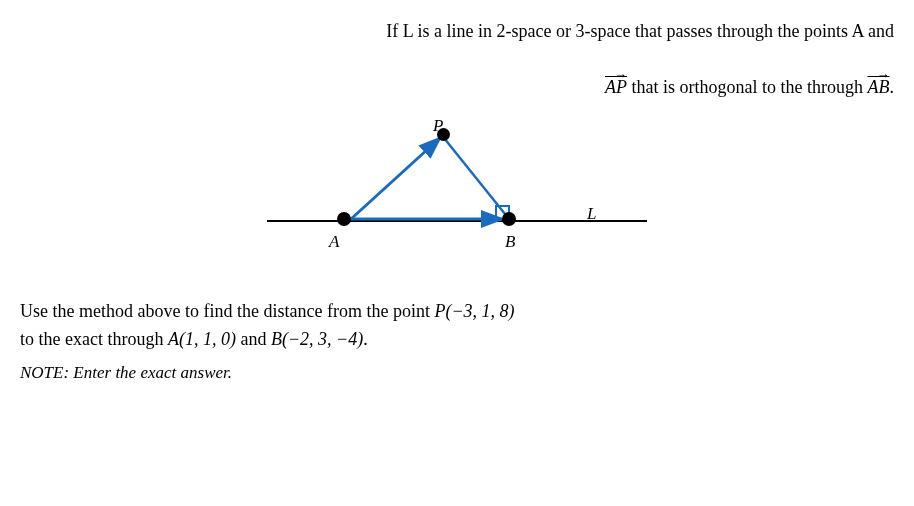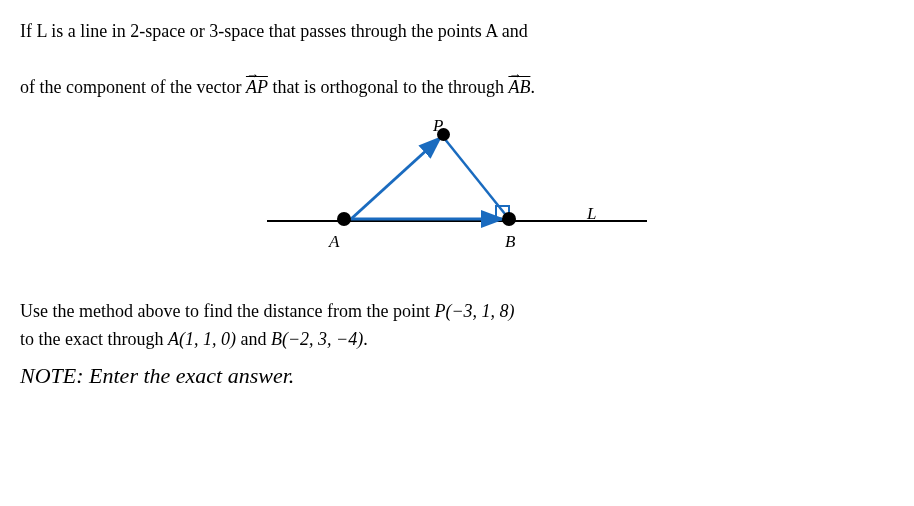--- a/index.html
+++ b/index.html
@@ -8,20 +8,21 @@
       font-family: "Times New Roman", Times, serif;
       font-size: 18px;
       color: #000000;
       width: 914px;
       min-height: 506px;
       padding: 18px 20px 20px 20px;
     }
     .text-block {
       line-height: 1.55;
       margin-bottom: 10px;
+      text-align: right;
     }
     .diagram-container {
       display: flex;
       justify-content: center;
       align-items: center;
       margin: 18px 0 18px 0;
     }
     .diagram {
       position: relative;
       width: 420px;
@@ -105,30 +106,30 @@
       width: 100%; height: 100%;
       overflow: visible;
     }
     .bottom-text {
       line-height: 1.55;
       margin-top: 8px;
     }
     .note-text {
       font-style: italic;
       margin-top: 10px;
-      font-size: 22px;
+      font-size: 17px;
     }
   </style>
 </head>
 <body>
 
 <div class="text-block">
   <span>If L is a line in 2-space or 3-space that passes through the points A and</span><br>
   <br>
-  <span>of the component of the vector </span><span style="display:inline-block;position:relative;font-style:italic;">
+  <span style="display:inline-block;position:relative;font-style:italic;">
     <span style="position:absolute;top:-10px;left:0;width:100%;font-size:13px;font-style:normal;">→</span>
     <span style="text-decoration:overline;font-style:italic;">AP</span>
   </span><span> that is orthogonal to the through </span><span style="display:inline-block;position:relative;font-style:italic;">
     <span style="position:absolute;top:-10px;left:0;width:100%;font-size:13px;font-style:normal;">→</span>
     <span style="text-decoration:overline;font-style:italic;margin-top:8px;">AB</span>
   </span><span>.</span>
 </div>
 
 <div class="diagram-container">
   <div class="diagram">

